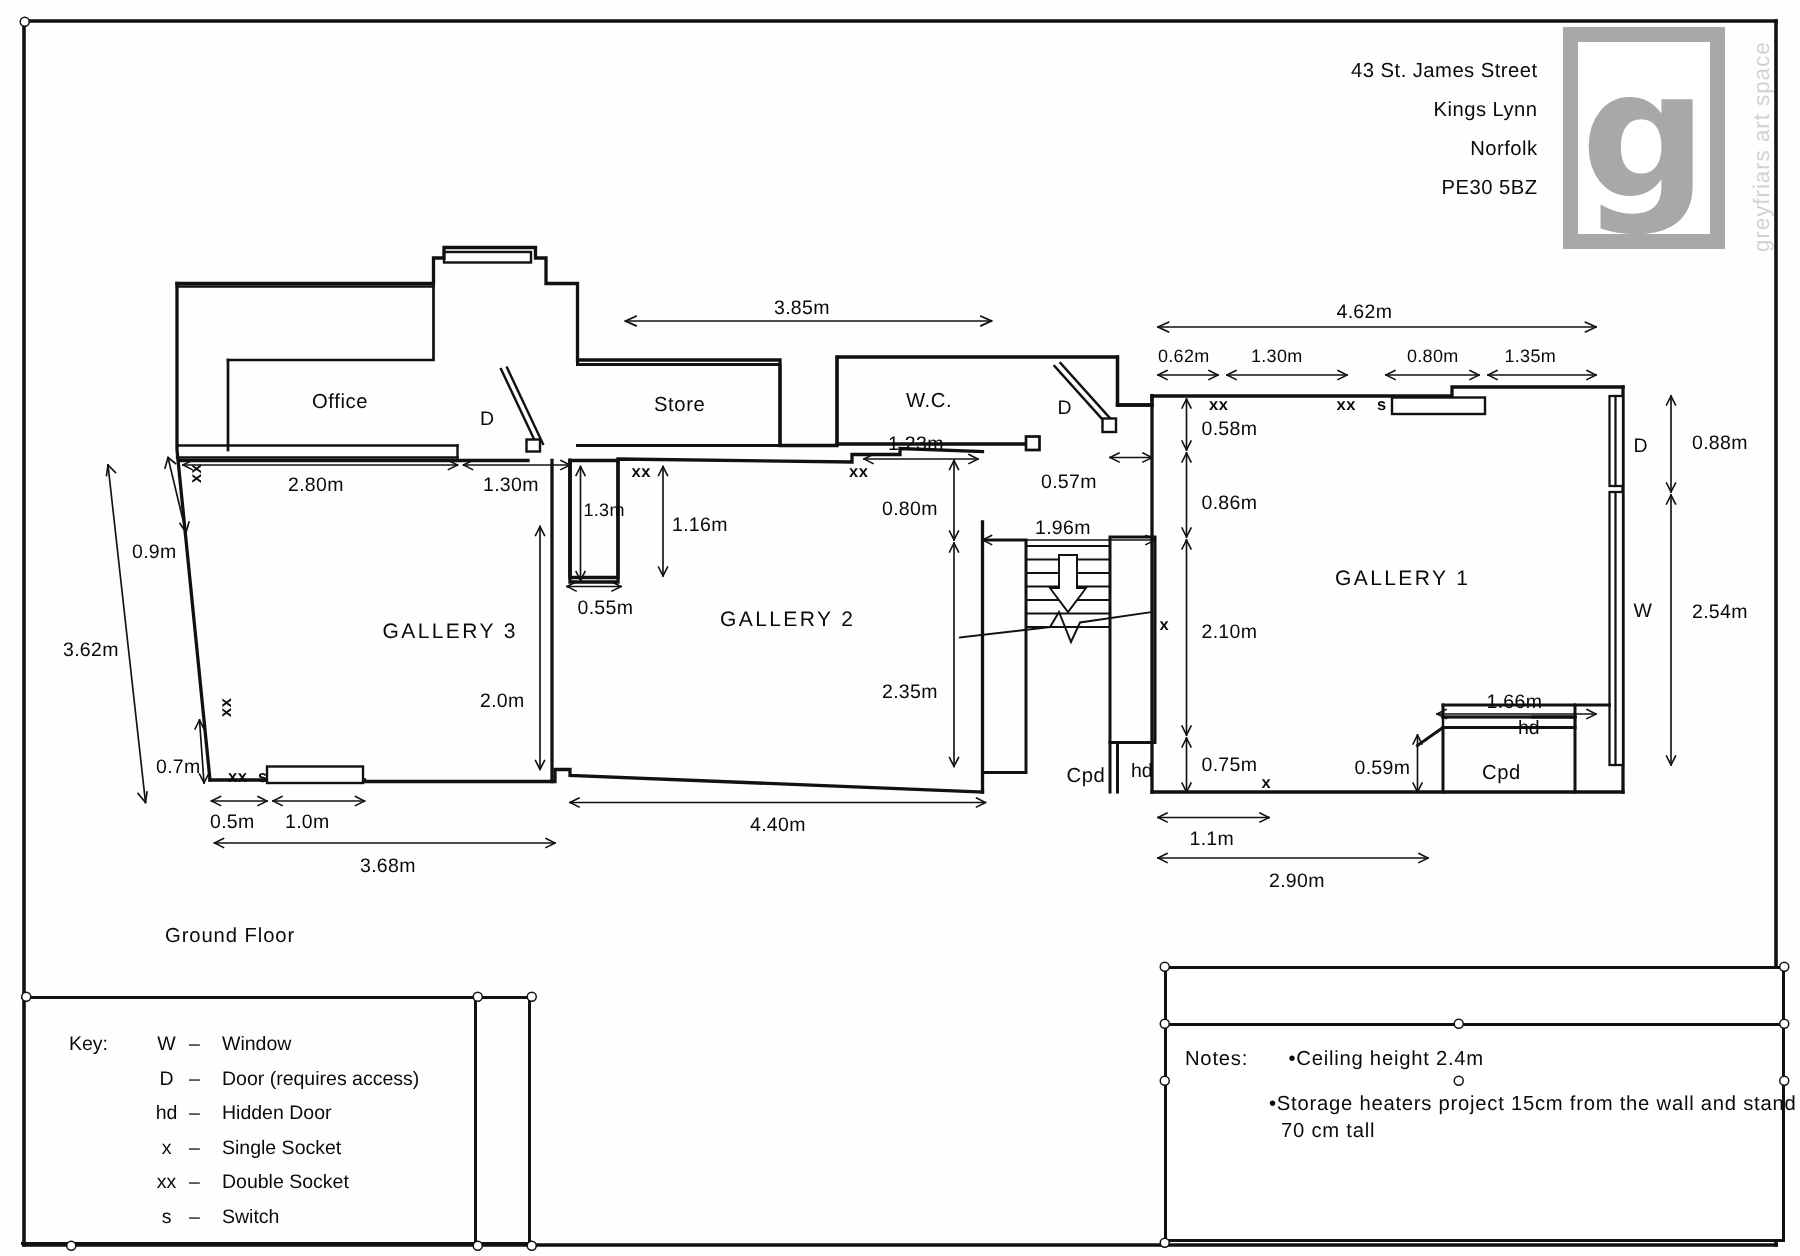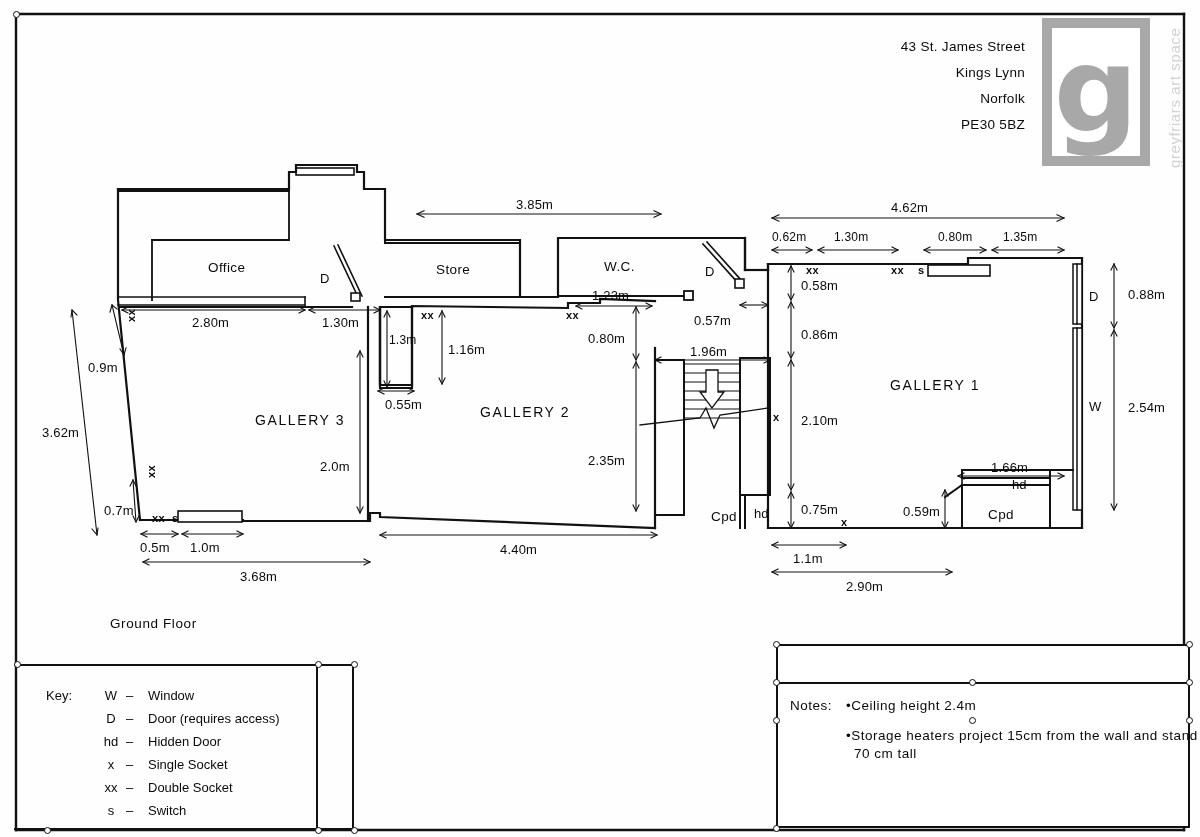--- a/index.html
+++ b/index.html
@@ -488,21 +488,21 @@
   <div class="txt dim" style="left:373px; top:398px;margin-left:12px;">0.55m</div>
   <div class="txt dim" style="left:500px; top:543px;">4.40m</div>
 
   <div class="txt gf" style="left:110px; top:617px;">Ground Floor</div>
 
   <div id="titleblock">
     <div class="tb-row" id="tb-mid">
     </div>
     <div id="tb-notes">
       <span class="tb-text" style="left:12px; top:14px;">Notes:</span>
-      <span class="tb-text" style="left:68px; top:14px;">•Ceiling height 2.4m</span>
+      <span class="tb-text" style="left:81px; top:14px;">•Ceiling height 2.4m</span>
       <span class="tb-text" style="left:68px; top:44px;">•Storage heaters project 15cm from the wall and stand</span>
       <span class="tb-text" style="left:76px; top:62px;">70 cm tall</span>
     </div>
   </div>
 
   <div id="keyblock">
     <span class="key-row" style="left:16px; top:22px;">Key:</span>
 
     <span class="key-row" style="left:70px; top:22px; width:22px; text-align:center;">W</span>
     <span class="key-row" style="left:96px; top:22px;">–</span>

